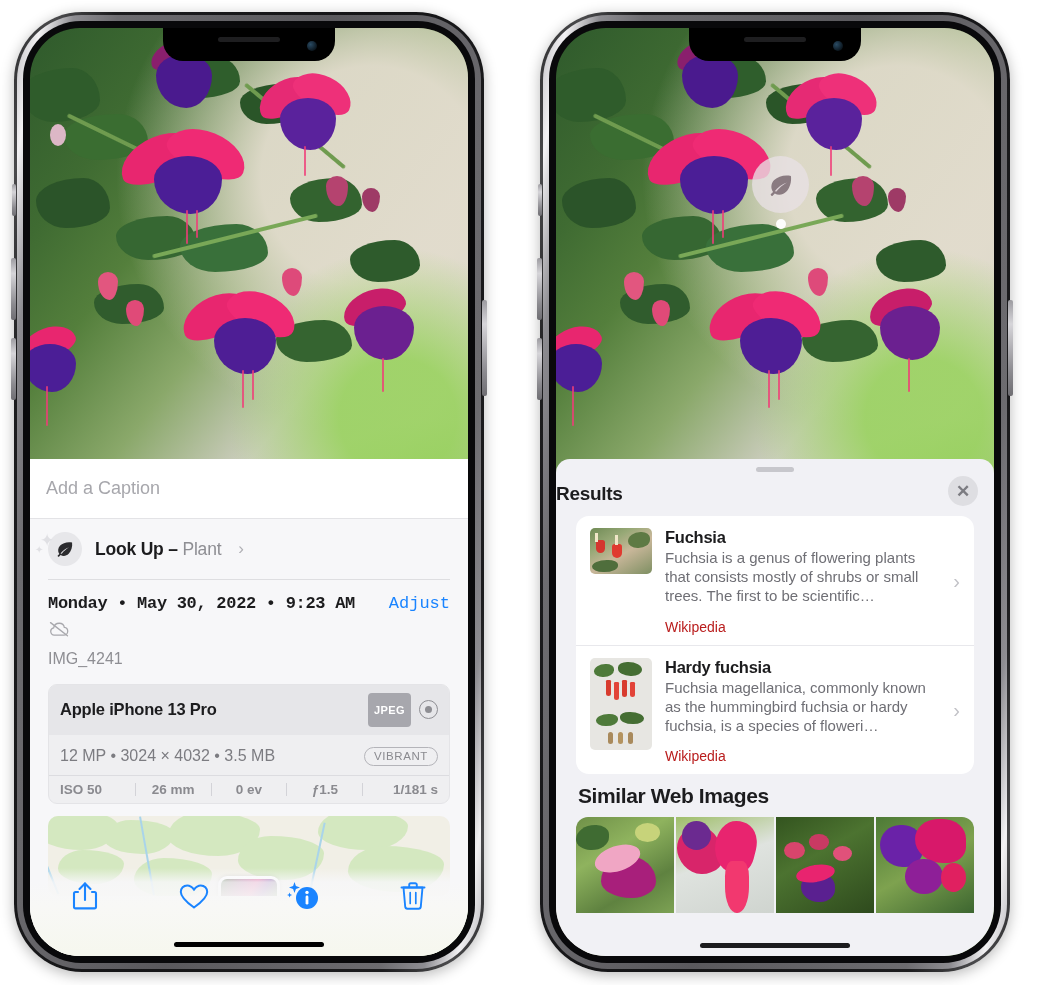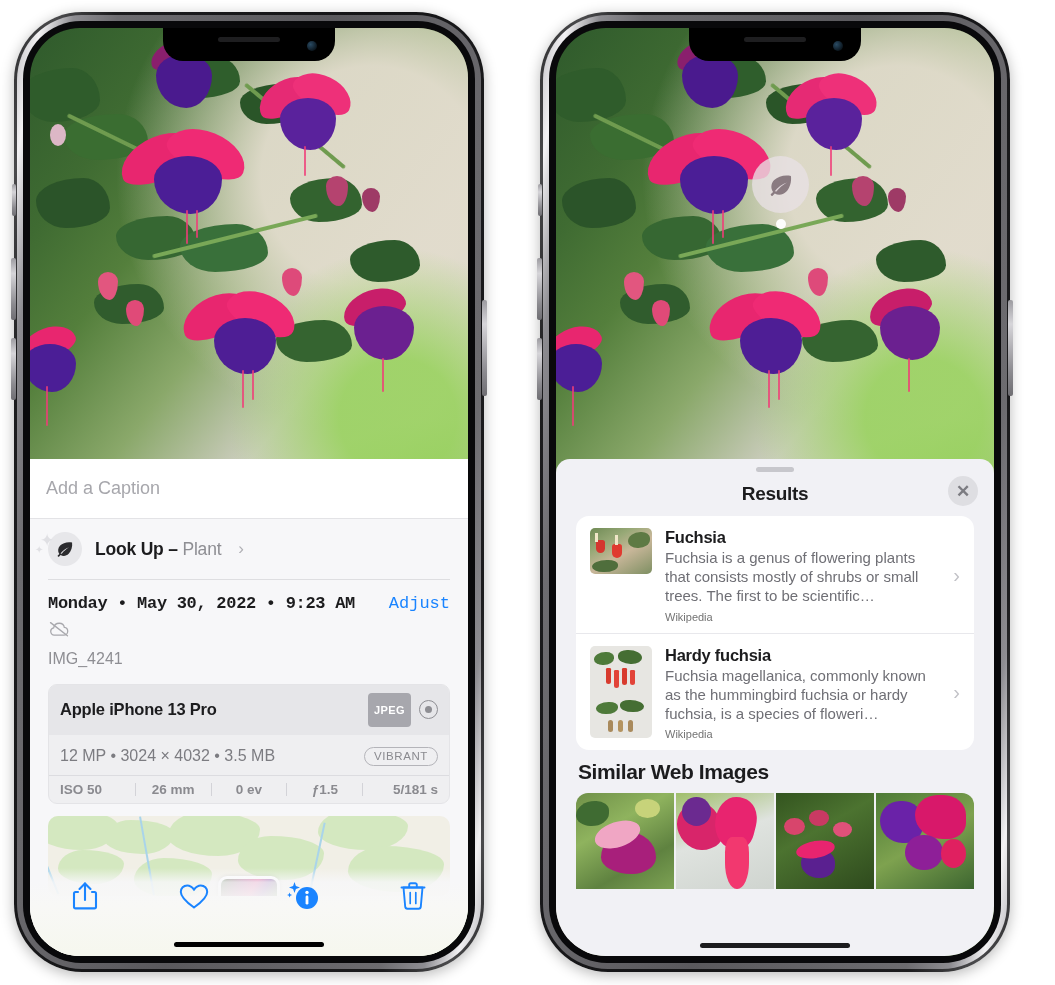--- a/index.html
+++ b/index.html
@@ -211,21 +211,21 @@
     background: #f1f1f5;
     border-radius: 14px 14px 0 0;
     z-index: 20; overflow: hidden;
   }
   .grabber {
     width: 38px; height: 5px; border-radius: 3px; background: #c7c7cc;
     margin: 8px auto 0;
   }
   .res-head {
     position: relative; height: 44px;
-    display: flex; align-items: center; justify-content: center;
+    display: flex; align-items: center; 
   }
   .res-title { font-size: 19px; font-weight: 700; color: #1c1c1e; letter-spacing: -.3px; }
   .close-btn {
     position: absolute; right: 16px; top: 4px;
     width: 30px; height: 30px; border-radius: 50%;
     background: #dedee2;
     display: flex; align-items: center; justify-content: center;
     color: #7c7c82; font-size: 17px; font-weight: 600;
   }
   .sec-head {
@@ -238,21 +238,21 @@
     margin: 0 20px; background: #fff; border-radius: 13px; overflow: hidden;
   }
   .know-row { display: flex; padding: 12px 14px 10px; gap: 13px; align-items: flex-start; }
   .know-row + .know-row { border-top: .5px solid #e8e8ec; }
   .kthumb { flex: none; border-radius: 5px; overflow: hidden; }
   .kthumb.a { width: 62px; height: 46px; background: linear-gradient(150deg,#6f8a55,#98a977 30%,#c9b79a 55%,#7e8f62 100%); position: relative; }
   .kthumb.b { width: 62px; height: 92px; background: #e7e6e2; position: relative; }
   .ktext { flex: 1; min-width: 0; }
   .ktitle { font-size: 16.5px; font-weight: 700; color: #1c1c1e; letter-spacing: -.25px; }
   .kdesc { font-size: 15px; line-height: 1.28; color: #6f6f75; margin-top: 1px; }
-  .ksrc { font-size: 11px; color: #737373; margin-top: 5px; }
+  .ksrc { font-size: 14px; color: #b91c1c; margin-top: 13px; }
   .kchev { align-self: center; color: #c2c2c7; font-size: 20px; flex: none; padding-left: 4px; }
   .web-strip { display: flex; gap: 2px; margin: 0 20px; border-radius: 12px 12px 0 0; overflow: hidden; height: 96px; }
   .web-img { flex: 1; position: relative; overflow: hidden; }
   .home-bar-dark {
     position: absolute; bottom: 8px; left: 50%; transform: translateX(-50%);
     width: 150px; height: 5px; border-radius: 3px; background: #1c1c1e;
     z-index: 35;
   }
 
   
@@ -403,21 +403,21 @@
           </div>
           <div class="cam-foot">
             <span>ISO 50</span>
             <span class="sep"></span>
             <span>26 mm</span>
             <span class="sep"></span>
             <span>0 ev</span>
             <span class="sep"></span>
             <span>ƒ1.5</span>
             <span class="sep"></span>
-            <span>5/181 s</span>
+            <span>1/181 s</span>
           </div>
         </div>
 
         <div class="map-card">
           <div class="map-green" style="left:-10px;top:-6px;width:80px;height:40px;"></div>
           <div class="map-green" style="left:56px;top:4px;width:70px;height:34px;"></div>
           <div class="map-green" style="left:10px;top:34px;width:66px;height:34px;"></div>
           <div class="map-green" style="left:120px;top:-4px;width:92px;height:44px;"></div>
           <div class="map-green" style="left:190px;top:20px;width:86px;height:44px;"></div>
           <div class="map-green" style="left:270px;top:-6px;width:90px;height:40px;"></div>

